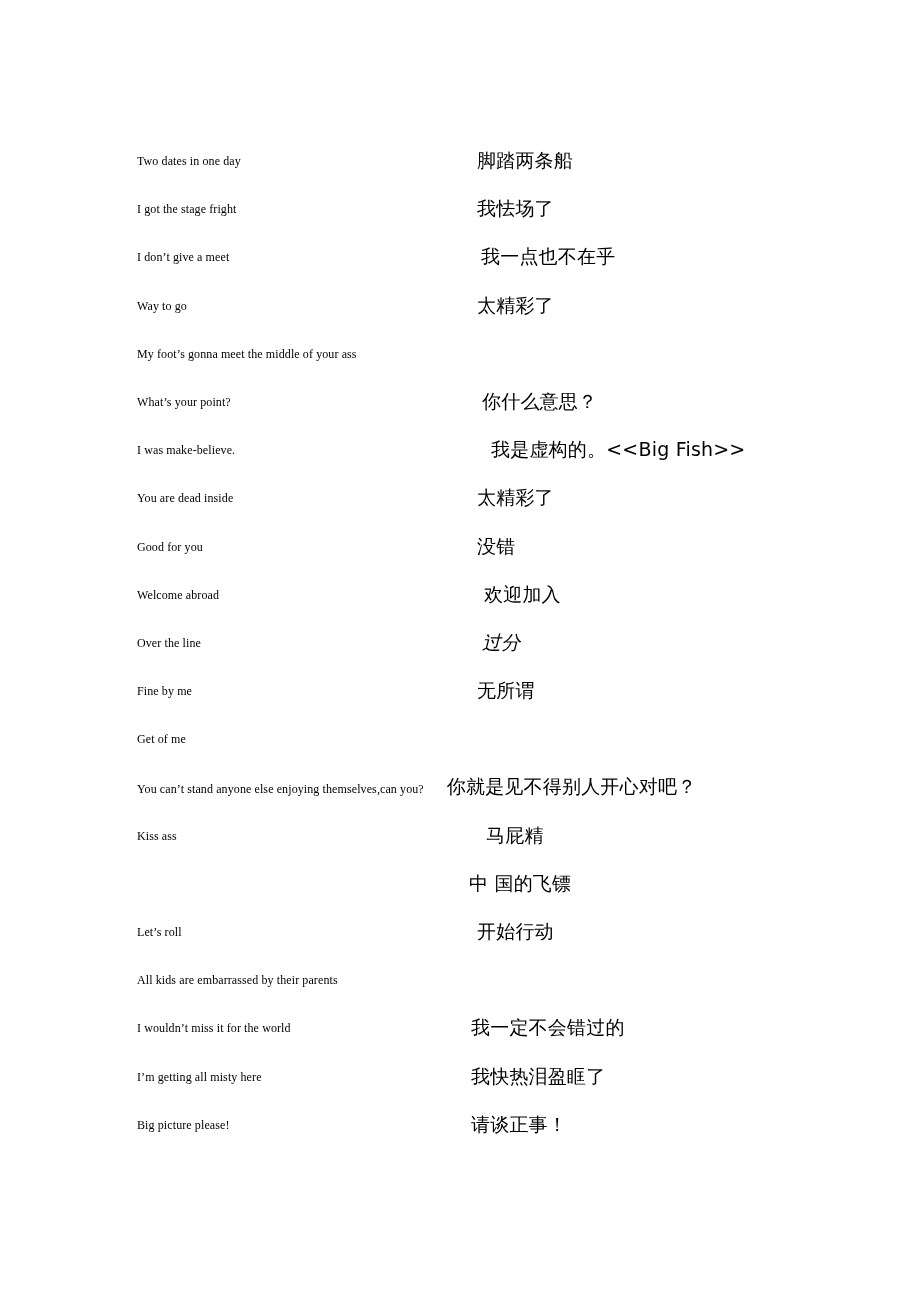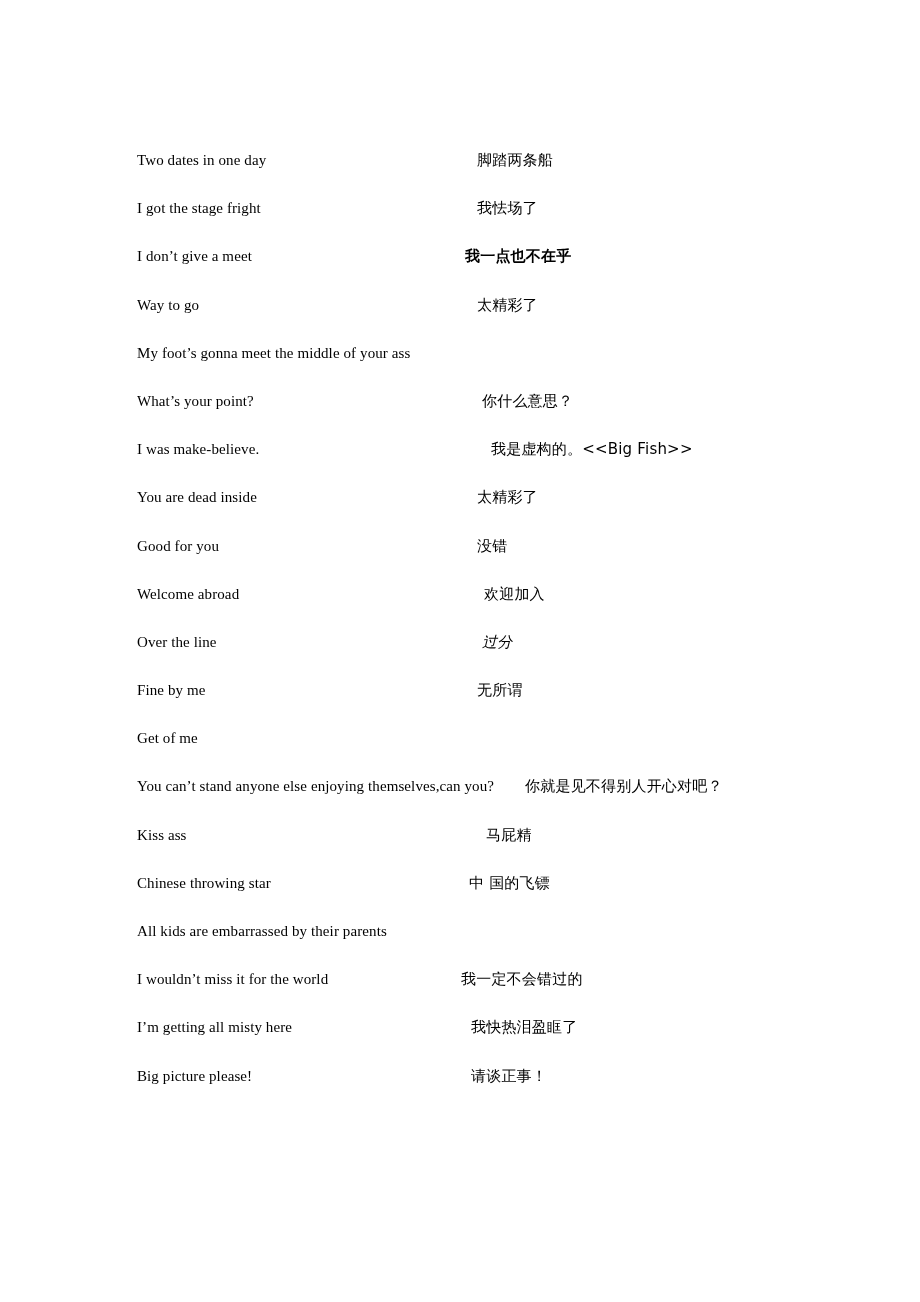--- a/index.html
+++ b/index.html
@@ -28,59 +28,60 @@
     width: 700px;
   }
   .row {
     position: relative;
     height: 48.2px;
     line-height: 48.2px;
     white-space: nowrap;
   }
   .en {
     display: inline-block;
-    font-size: 15px;
+    font-size: 12px;
     font-family: "Liberation Serif", "DejaVu Serif", serif;
     letter-spacing: 0.1px;
     vertical-align: baseline;
   }
   .zh {
     position: absolute;
     top: 0;
-    font-size: 15px;
+    font-size: 19px;
     font-family: "DejaVu Sans", "Liberation Sans", sans-serif;
     letter-spacing: 0.2px;
     vertical-align: baseline;
   }
   
   .row.inline .zh {
     position: static;
     display: inline-block;
-    margin-left: 31px;
+    margin-left: 23px;
   }
 </style>
 </head>
 <body>
 
 <div class="page">
   <div class="doc-body" id="doc-body">
       <div class="row"><span class="en">Two dates in one day</span><span class="zh" style="left: 340px;">脚踏两条船</span></div>
       <div class="row"><span class="en">I got the stage fright</span><span class="zh" style="left: 340px;">我怯场了</span></div>
-      <div class="row"><span class="en">I don’t give a meet</span><span class="zh" style="left: 328px; font-weight: bold;">我一点也不在乎</span></div>
+      <div class="row"><span class="en">I don’t give a meet</span><span class="zh" style="left: 344px;">我一点也不在乎</span></div>
       <div class="row"><span class="en">Way to go</span><span class="zh" style="left: 340px;">太精彩了</span></div>
       <div class="row"><span class="en">My foot’s gonna meet the middle of your ass</span></div>
       <div class="row"><span class="en">What’s your point?</span><span class="zh" style="left: 345px;">你什么意思？</span></div>
       <div class="row"><span class="en">I was make-believe.</span><span class="zh" style="left: 340px; margin-left: 14px;">我是虚构的。&lt;&lt;Big Fish&gt;&gt;</span></div>
       <div class="row"><span class="en">You are dead inside</span><span class="zh" style="left: 340px;">太精彩了</span></div>
       <div class="row"><span class="en">Good for you</span><span class="zh" style="left: 340px;">没错</span></div>
       <div class="row"><span class="en">Welcome abroad</span><span class="zh" style="left: 347px;">欢迎加入</span></div>
       <div class="row"><span class="en">Over the line</span><span class="zh" style="left: 345px; font-style: italic;">过分</span></div>
       <div class="row"><span class="en">Fine by me</span><span class="zh" style="left: 340px;">无所谓</span></div>
       <div class="row"><span class="en">Get of me</span></div>
       <div class="row inline"><span class="en">You can’t stand anyone else enjoying themselves,can you?</span><span class="zh">你就是见不得别人开心对吧？</span></div>
       <div class="row"><span class="en">Kiss ass</span><span class="zh" style="left: 349px;">马屁精</span></div>
-      <div class="row"><span class="en">Chinese throwing star</span><span class="zh" style="left: 332px;">中 国的飞镖</span></div>
+      <div class="row"><span class="zh" style="left: 332px;">中 国的飞镖</span></div>
+      <div class="row"><span class="en">Let’s roll</span><span class="zh" style="left: 340px;">开始行动</span></div>
       <div class="row"><span class="en">All kids are embarrassed by their parents</span></div>
-      <div class="row"><span class="en">I wouldn’t miss it for the world</span><span class="zh" style="left: 324px; text-align: center;">我一定不会错过的</span></div>
+      <div class="row"><span class="en">I wouldn’t miss it for the world</span><span class="zh" style="left: 334px; text-align: center;">我一定不会错过的</span></div>
       <div class="row"><span class="en">I’m getting all misty here</span><span class="zh" style="left: 334px;">我快热泪盈眶了</span></div>
       <div class="row"><span class="en">Big picture please!</span><span class="zh" style="left: 334px;">请谈正事！</span></div>
     </div>
 </div>
 
 </body></html>

